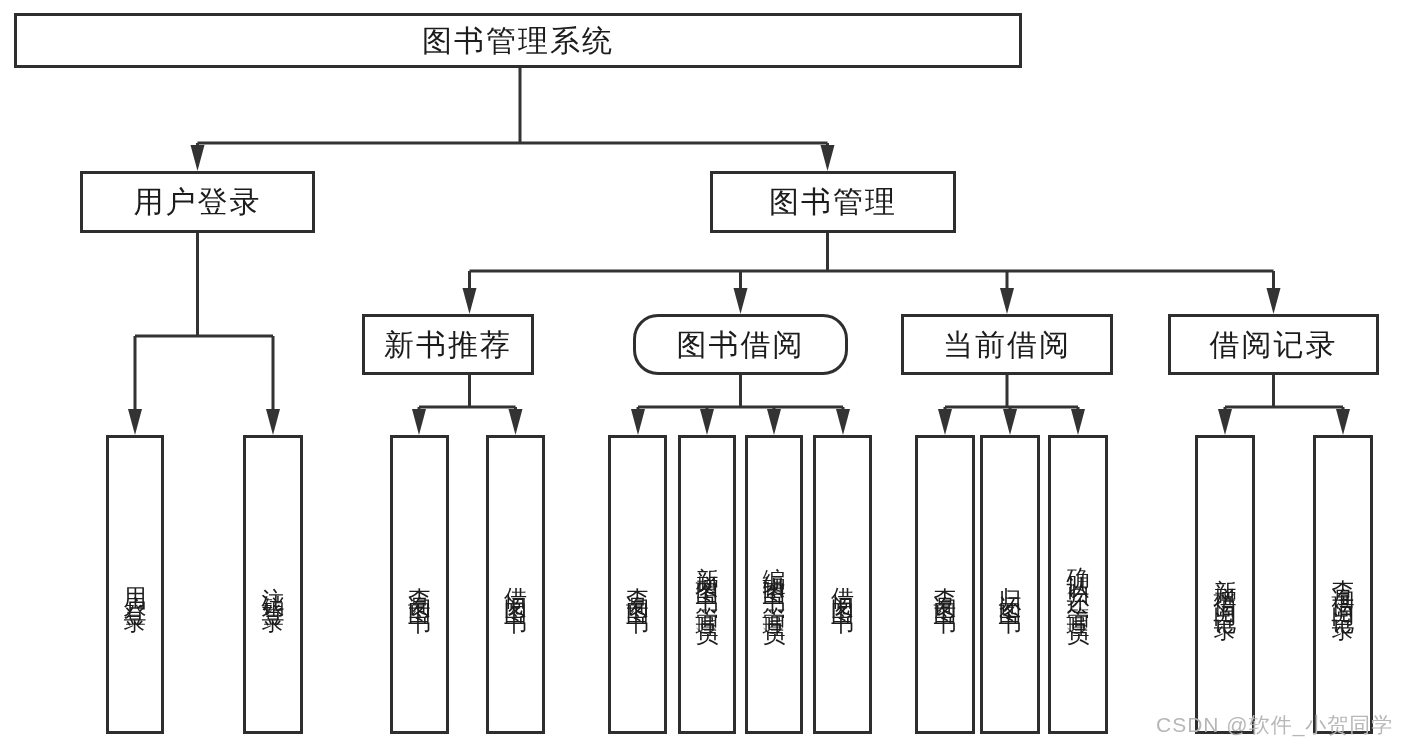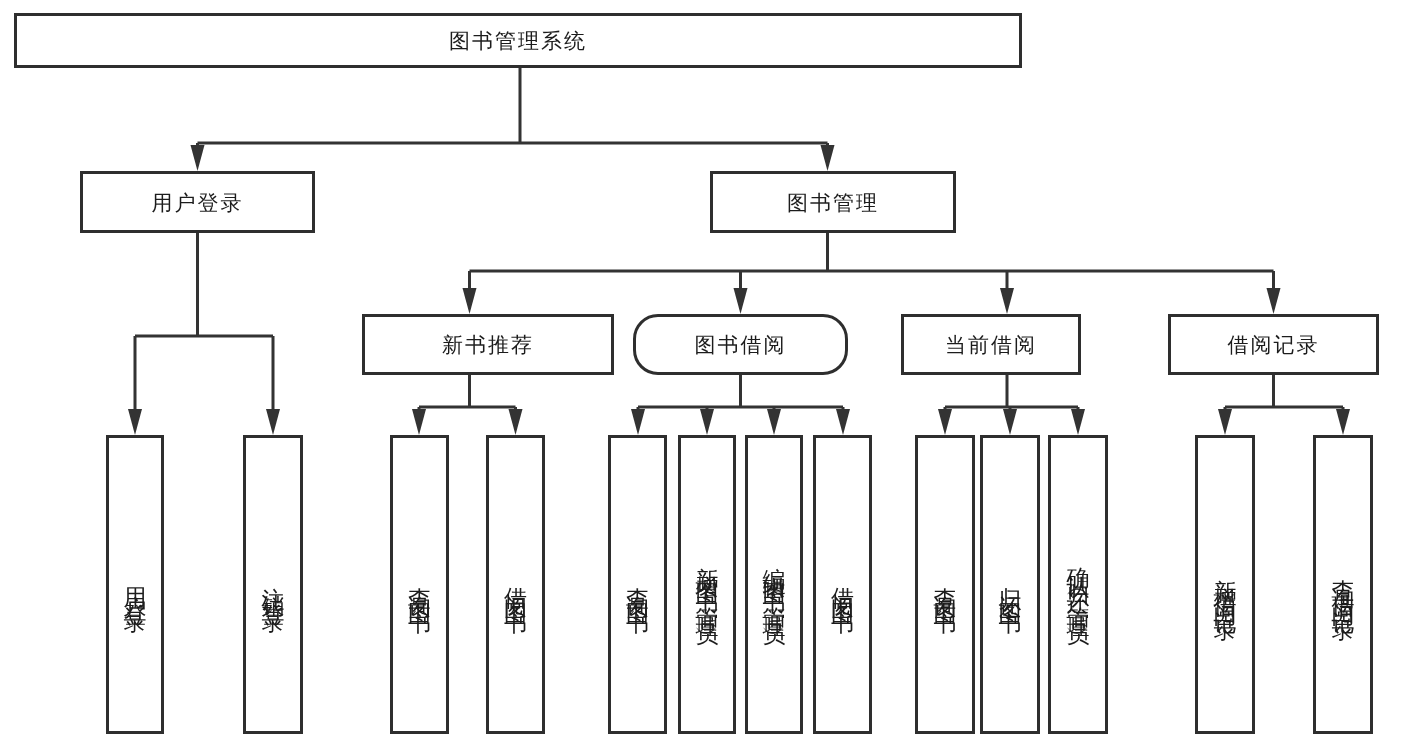--- a/index.html
+++ b/index.html
@@ -18,41 +18,41 @@
     border: 3px solid #2e2e2e;
     background: #ffffff;
     display: flex;
     align-items: center;
     justify-content: center;
     color: #1c1c1c;
     z-index: 2;
     text-align: center;
   }
   .hnode {
-    font-size: 21px;
+    font-size: 30px;
     letter-spacing: 2px;
     line-height: 1;
     white-space: nowrap;
   }
   .vnode {
     writing-mode: vertical-rl;
     text-orientation: mixed;
     font-size: 23px;
     letter-spacing: 8px;
     line-height: 1;
   }
   .root  { left: 14px;  top: 13px;  width: 1008px; height: 55px; }
   .lvl2  { top: 171px; height: 62px; }
   .lvl3  { top: 314px; height: 61px; }
   .leaf  { top: 435px; height: 299px; }
   #n-user-login   { left: 80px;   width: 235px; }
   #n-book-mgmt    { left: 710px;  width: 246px; }
-  #n-new-book     { left: 362px;  width: 252px; }
+  #n-new-book     { left: 362px;  width: 172px; }
   #n-book-borrow  { left: 633px;  width: 215px; border-radius: 25px; }
-  #n-cur-borrow   { left: 901px;  width: 180px; }
+  #n-cur-borrow   { left: 901px;  width: 212px; }
   #n-records      { left: 1168px; width: 211px; }
   #l-login        { left: 106px;  width: 58px; }
   #l-logout       { left: 243px;  width: 60px; }
   #l-rec-query    { left: 390px;  width: 59px; }
   #l-rec-borrow   { left: 486px;  width: 59px; }
   #l-bb-query     { left: 608px;  width: 59px; }
   #l-bb-add       { left: 678px;  width: 58px; }
   #l-bb-edit      { left: 745px;  width: 58px; }
   #l-bb-borrow    { left: 813px;  width: 59px; }
   #l-cb-query     { left: 915px;  width: 60px; }
@@ -136,14 +136,15 @@
   <div id="l-bb-edit" class="node vnode leaf">编辑图书（管理员）</div>
   <div id="l-bb-borrow" class="node vnode leaf">借阅图书</div>
 
   <div id="l-cb-query" class="node vnode leaf">查询图书</div>
   <div id="l-cb-return" class="node vnode leaf">归还图书</div>
   <div id="l-cb-confirm" class="node vnode leaf">确认归还（管理员）</div>
 
   <div id="l-br-add" class="node vnode leaf">新增借阅记录</div>
   <div id="l-br-query" class="node vnode leaf">查询借阅记录</div>
 
+  <div id="watermark">CSDN @软件_小贺同学</div>
 
 </div>
 
 </body></html>

